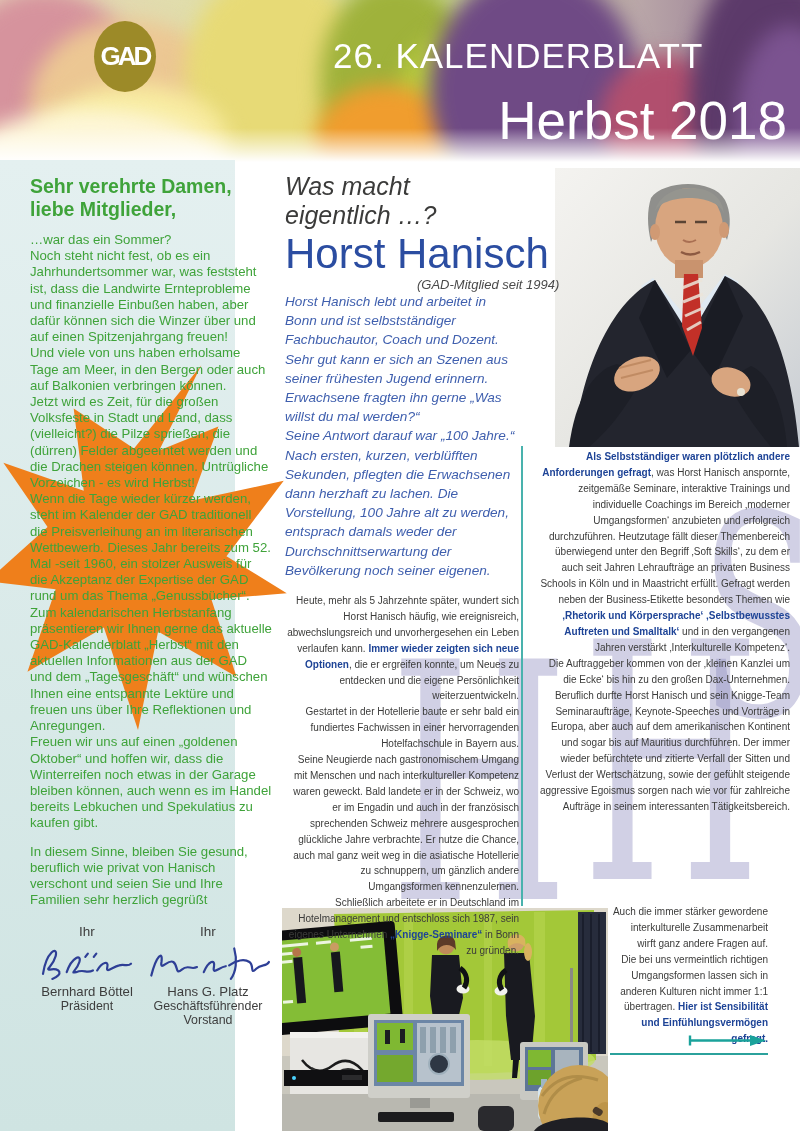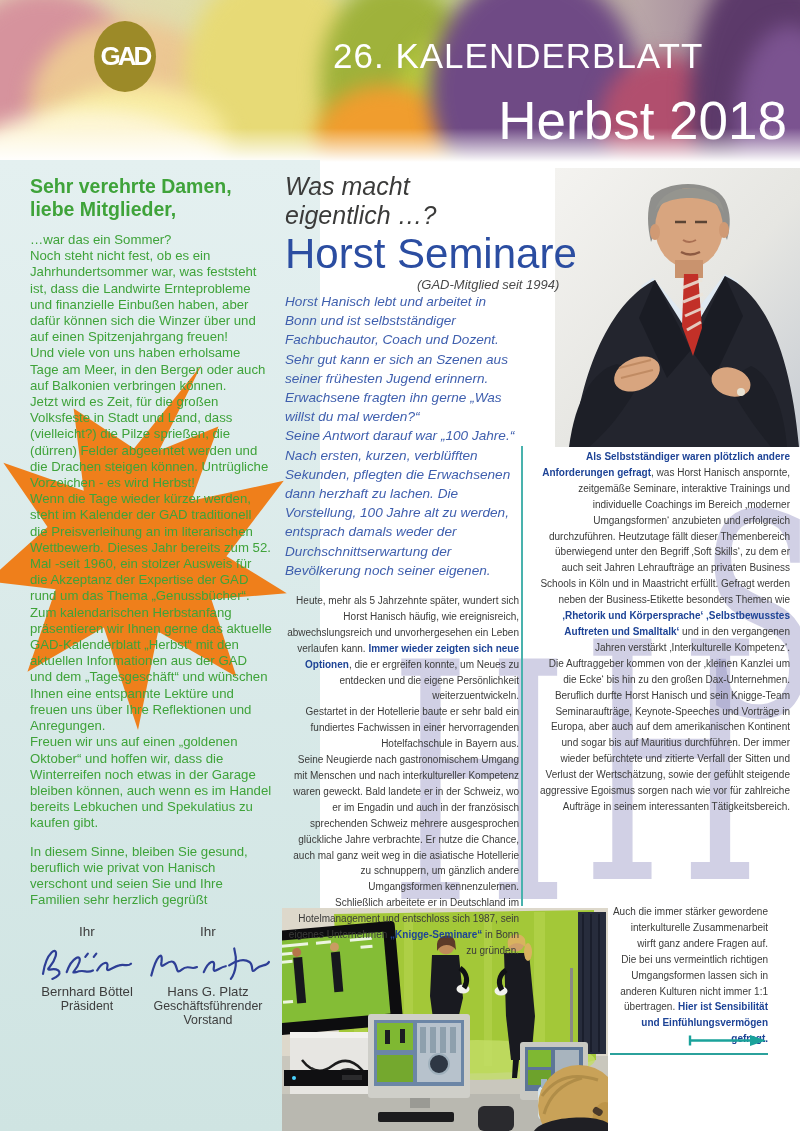--- a/index.html
+++ b/index.html
@@ -24,21 +24,21 @@
   .b12{left:-40px;top:110px;width:260px;height:110px;background:#fdf6d8;}
   .mast-fade{position:absolute;left:0;right:0;bottom:0;height:34px;
              background:linear-gradient(rgba(255,255,255,0),#fff);}
   .gad-logo{position:absolute;left:76px;top:21px;width:62px;height:71px;border-radius:50%;
             background:#9c8a28;display:flex;align-items:center;justify-content:center;margin-left:18px;}
   .gad-logo span{color:#fff;font-size:26px;letter-spacing:-3px;font-weight:bold;}
   .mast-t1{position:absolute;left:333px;top:36px;color:#fff;font-size:35px;letter-spacing:1px;}
   .mast-t2{position:absolute;right:13px;top:90px;color:#fff;font-size:53px;}
 
   
-  .sidebar{position:absolute;left:0;top:160px;width:320px;height:971px;
+  .sidebar{position:absolute;left:0;top:160px;width:235px;height:971px;
            background:linear-gradient(#e4f0f0,#cfe4e2);}
   .leaf{position:absolute;left:-20px;top:170px;width:312px;height:402px;z-index:1;}
   .sidebar-content{position:absolute;left:30px;top:15px;width:242px;z-index:2;color:#3fa33a;}
   .salutation div{font-size:19.5px;font-weight:bold;line-height:23px;}
   .salutation{margin-bottom:11px;}
   .green-p{font-size:13.2px;line-height:16.2px;margin:0;}
   .gap-top{margin-top:12px;}
   .sig-row{display:flex;margin-top:16px;color:#3d3d3d;}
   .sig{flex:1;text-align:center;}
   .sig-salute{font-size:13.5px;margin-bottom:1px;}
@@ -155,21 +155,21 @@
   </aside>
 
   <div class="watermark">
     <span class="wm1">H</span>
     <span class="wm2">H</span>
     <span class="wm3">S</span>
   </div>
 
   <section class="col-mid">
     <div class="kicker">Was macht eigentlich …?</div>
-    <h1 class="headline">Horst Seminare</h1>
+    <h1 class="headline">Horst Hanisch</h1>
     <div class="subline">(GAD-Mitglied seit 1994)</div>
     <div class="intro">
       <p>Horst Hanisch lebt und arbeitet in Bonn und ist selbstständiger Fachbuchautor, Coach und Dozent. Sehr gut kann er sich an Szenen aus seiner frühesten Jugend erinnern. Erwachsene fragten ihn gerne „Was willst du mal werden?“</p>
       <p>Seine Antwort darauf war „100 Jahre.“</p>
       <p>Nach ersten, kurzen, verblüfften Sekunden, pflegten die Erwachsenen dann herzhaft zu lachen. Die Vorstellung, 100 Jahre alt zu werden, entsprach damals weder der Durchschnittserwartung der Bevölkerung noch seiner eigenen.</p>
     </div>
     <div class="mid-body body-txt">
       <p><span>Heute, mehr als 5 Jahrzehnte später, wundert sich Horst Hanisch häufig, wie ereignisreich, abwechslungsreich und unvorhergesehen ein Leben verlaufen kann. </span><span class="em">Immer wieder zeigten sich neue Optionen</span><span>, die er ergreifen konnte, um Neues zu entdecken und die eigene Persönlichkeit weiterzuentwickeln.</span></p>
       <p><span>Gestartet in der Hotellerie baute er sehr bald ein fundiertes Fachwissen in einer hervorragenden Hotelfachschule in Bayern aus.</span></p>
       <p><span>Seine Neugierde nach gastronomischem Umgang mit Menschen und nach interkultureller Kompetenz waren geweckt. Bald landete er in der Schweiz, wo er im Engadin und auch in der französisch sprechenden Schweiz mehrere ausgesprochen glückliche Jahre verbrachte. Er nutze die Chance, auch mal ganz weit weg in die asiatische Hotellerie zu schnuppern, um gänzlich andere Umgangsformen kennenzulernen.</span></p>

